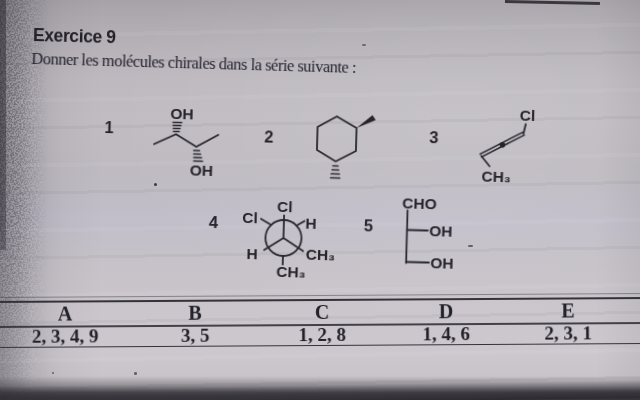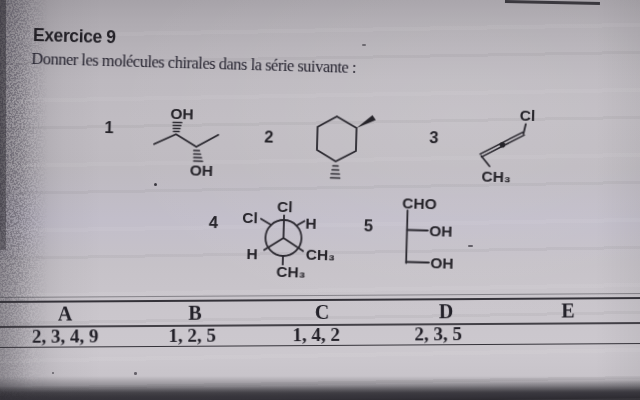--- a/index.html
+++ b/index.html
@@ -172,23 +172,24 @@
     <div class="rule bot"></div>
     <div class="trow hdr">
       <div class="tcell c0">A</div>
       <div class="tcell c1">B</div>
       <div class="tcell c2">C</div>
       <div class="tcell c3">D</div>
       <div class="tcell c4">E</div>
     </div>
     <div class="trow val">
       <div class="tcell c0">2, 3, 4, 9</div>
-      <div class="tcell c2">1, 2, 5</div>
-      <div class="tcell c3">1, 4, 2</div>
-      <div class="tcell c4">2, 3, 5</div>
+      <div class="tcell c1">3, 5</div>
+      <div class="tcell c2">1, 2, 8</div>
+      <div class="tcell c3">1, 4, 6</div>
+      <div class="tcell c4">2, 3, 1</div>
     </div>
   </div>
 
   <div class="speck" style="left:154px;top:183px;width:3px;height:3px;"></div>
   <div class="speck" style="left:468px;top:245px;width:5px;height:1.5px;border-radius:1px;opacity:.7;"></div>
   <div class="speck" style="left:362px;top:44px;width:4px;height:1.5px;border-radius:1px;opacity:.6;"></div>
   <div class="speck" style="left:52px;top:372px;width:2px;height:2px;opacity:.7;"></div>
   <div class="speck" style="left:134px;top:372px;width:2.5px;height:2.5px;opacity:.7;"></div>
 
   <div class="bottom-band"></div>

